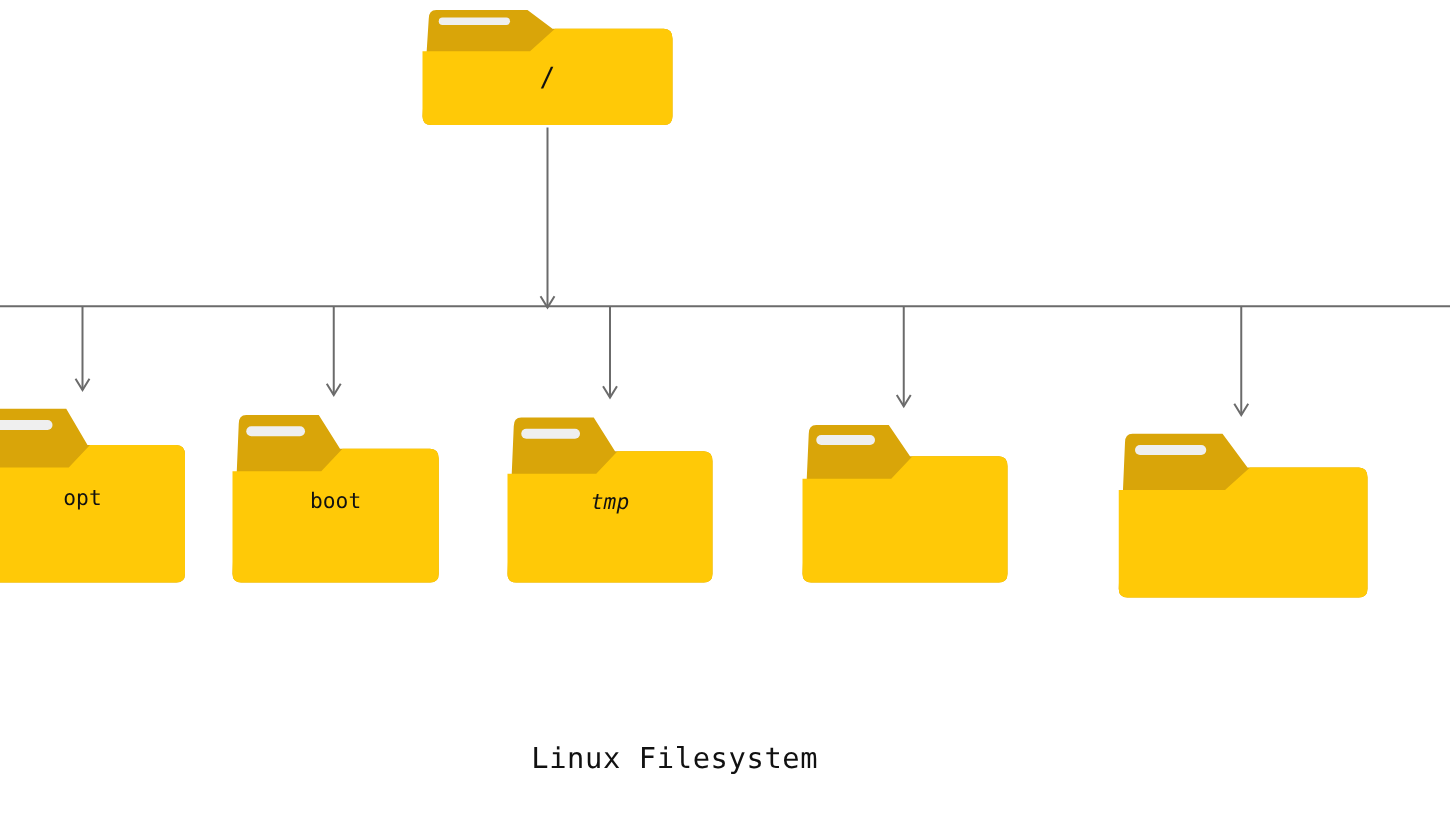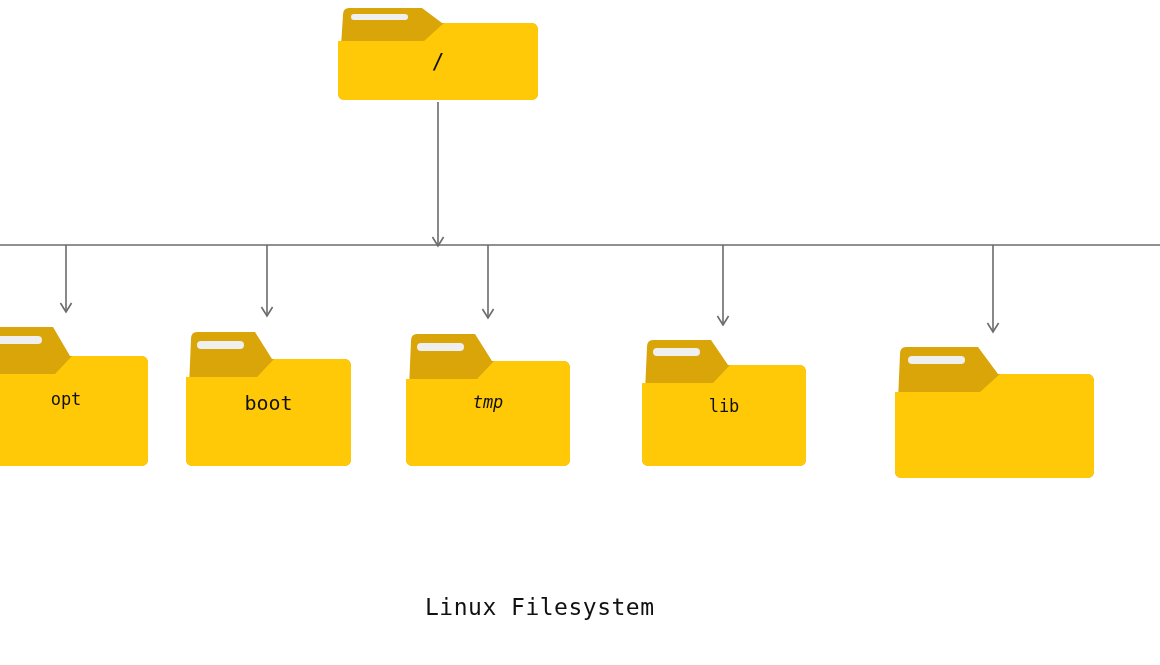--- a/index.html
+++ b/index.html
@@ -115,21 +115,21 @@
     <path d="M 7 9 Q 7 2 13 2 L 71 2 L 88 29
              L 160 29 Q 167 29 167 37
              L 167 129 Q 167 136 160 136
              L 9 136 Q 2 136 2 129 Z" fill="#D9A509"></path>
     <rect x="13" y="11" width="47" height="8" rx="4" fill="#EFEFEF"></rect>
     <path d="M 2 47 L 73 47 L 90 29
              L 160 29 Q 167 29 167 37
              L 167 129 Q 167 136 160 136
              L 9 136 Q 2 136 2 129 Z" fill="#FFC907"></path>
   </svg>
-        <div class="folder-label" style="top:61px;font-size:20px;">boot</div>
+        <div class="folder-label" style="top:61px;font-size:17px;">boot</div>
       </div>
       <div class="folder" style="left: 404px; top: 332px; width: 168px; height: 136px;">
         <svg viewBox="0 0 168 136" preserveAspectRatio="none">
     <path d="M 7 9 Q 7 2 13 2 L 71 2 L 88 29
              L 159 29 Q 166 29 166 37
              L 166 127 Q 166 134 159 134
              L 9 134 Q 2 134 2 127 Z" fill="#D9A509"></path>
     <rect x="13" y="11" width="47" height="8" rx="4" fill="#EFEFEF"></rect>
     <path d="M 2 47 L 73 47 L 90 29
              L 159 29 Q 166 29 166 37
@@ -143,21 +143,20 @@
     <path d="M 7 9 Q 7 2 13 2 L 71 2 L 88 27
              L 159 27 Q 166 27 166 35
              L 166 121 Q 166 128 159 128
              L 9 128 Q 2 128 2 121 Z" fill="#D9A509"></path>
     <rect x="13" y="10" width="47" height="8" rx="4" fill="#EFEFEF"></rect>
     <path d="M 2 45 L 73 45 L 90 27
              L 159 27 Q 166 27 166 35
              L 166 121 Q 166 128 159 128
              L 9 128 Q 2 128 2 121 Z" fill="#FFC907"></path>
   </svg>
-        <div class="folder-label" style="top:58px;font-size:17px;">lib</div>
       </div>
       <div class="folder" style="left: 893px; top: 345px; width: 203px; height: 135px;">
         <svg viewBox="0 0 203 135" preserveAspectRatio="none">
     <path d="M 7 9 Q 7 2 13 2 L 85 2 L 105 29
              L 194 29 Q 201 29 201 37
              L 201 126 Q 201 133 194 133
              L 9 133 Q 2 133 2 126 Z" fill="#D9A509"></path>
     <rect x="15" y="11" width="57" height="8" rx="4" fill="#EFEFEF"></rect>
     <path d="M 2 47 L 87 47 L 107 29
              L 194 29 Q 201 29 201 37

